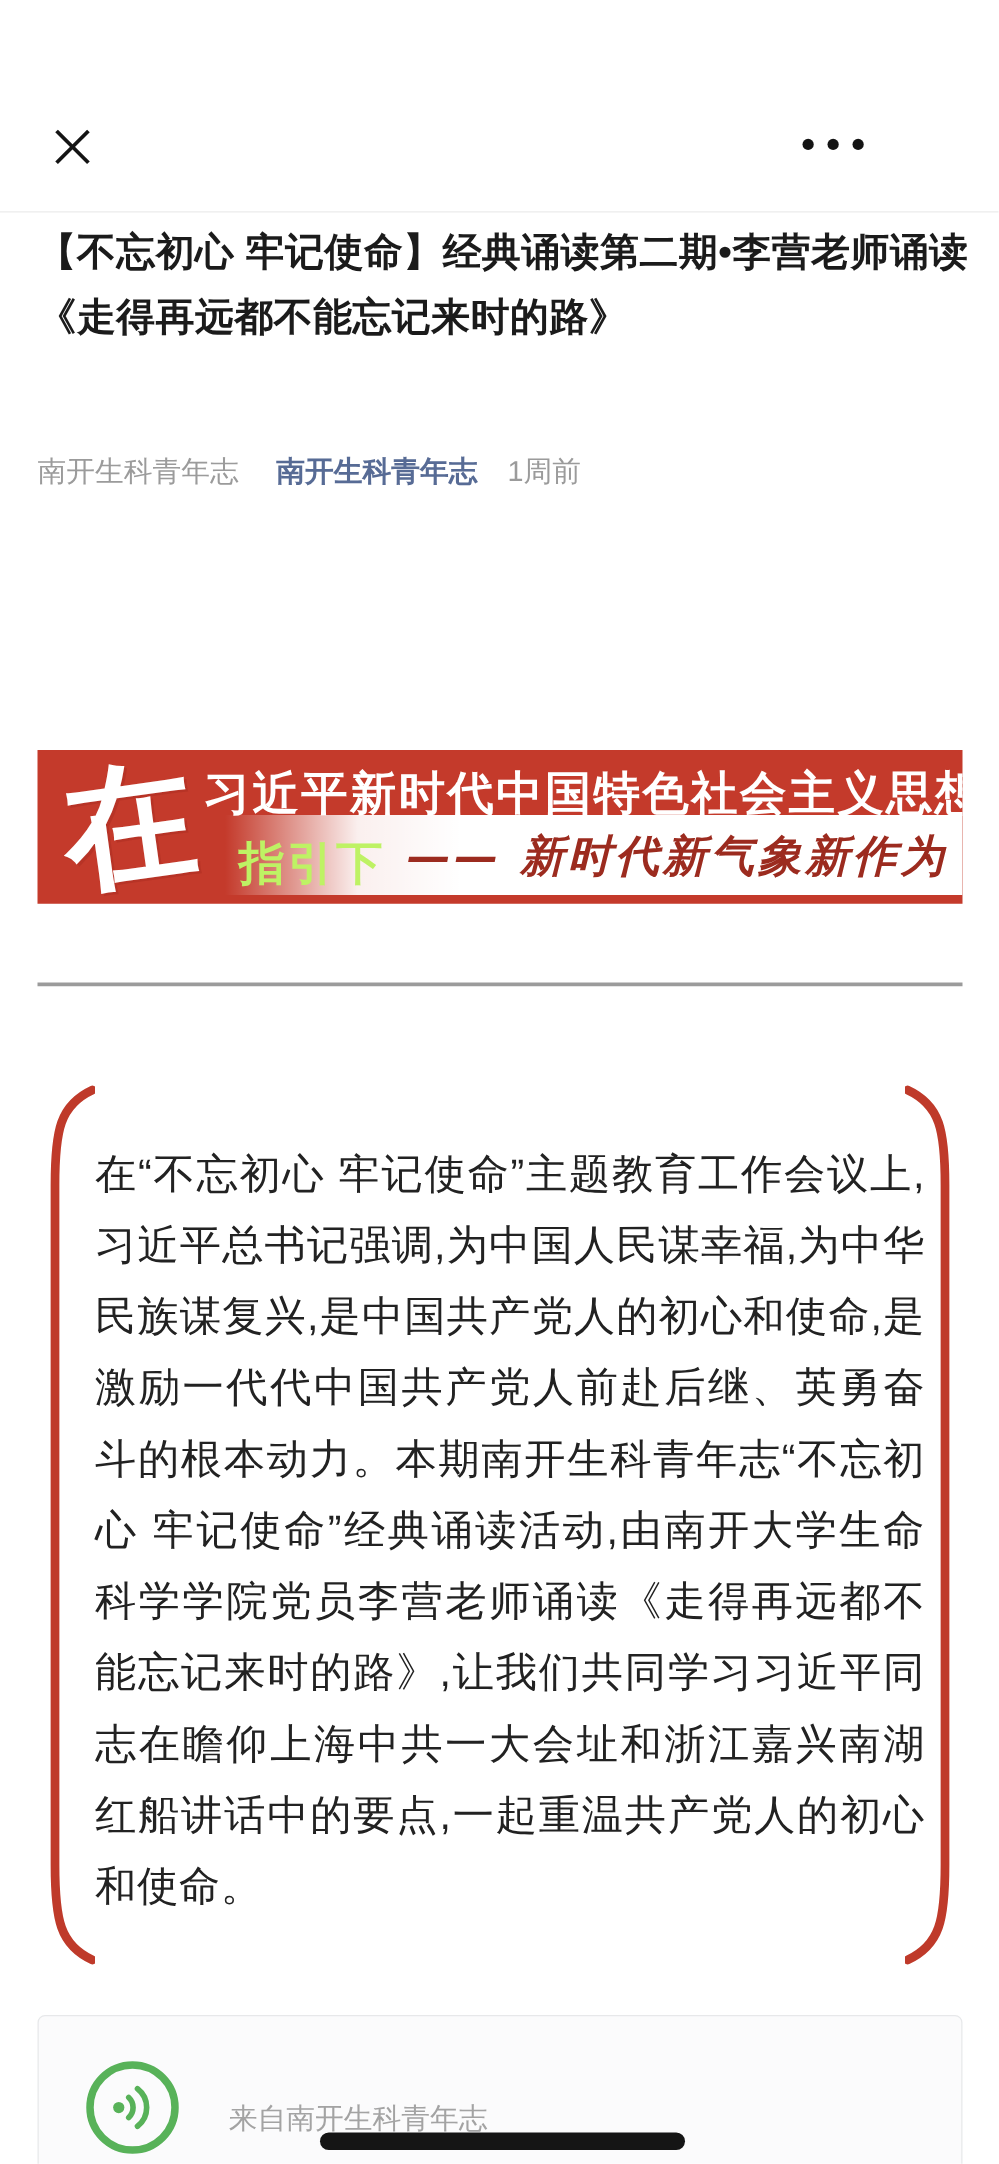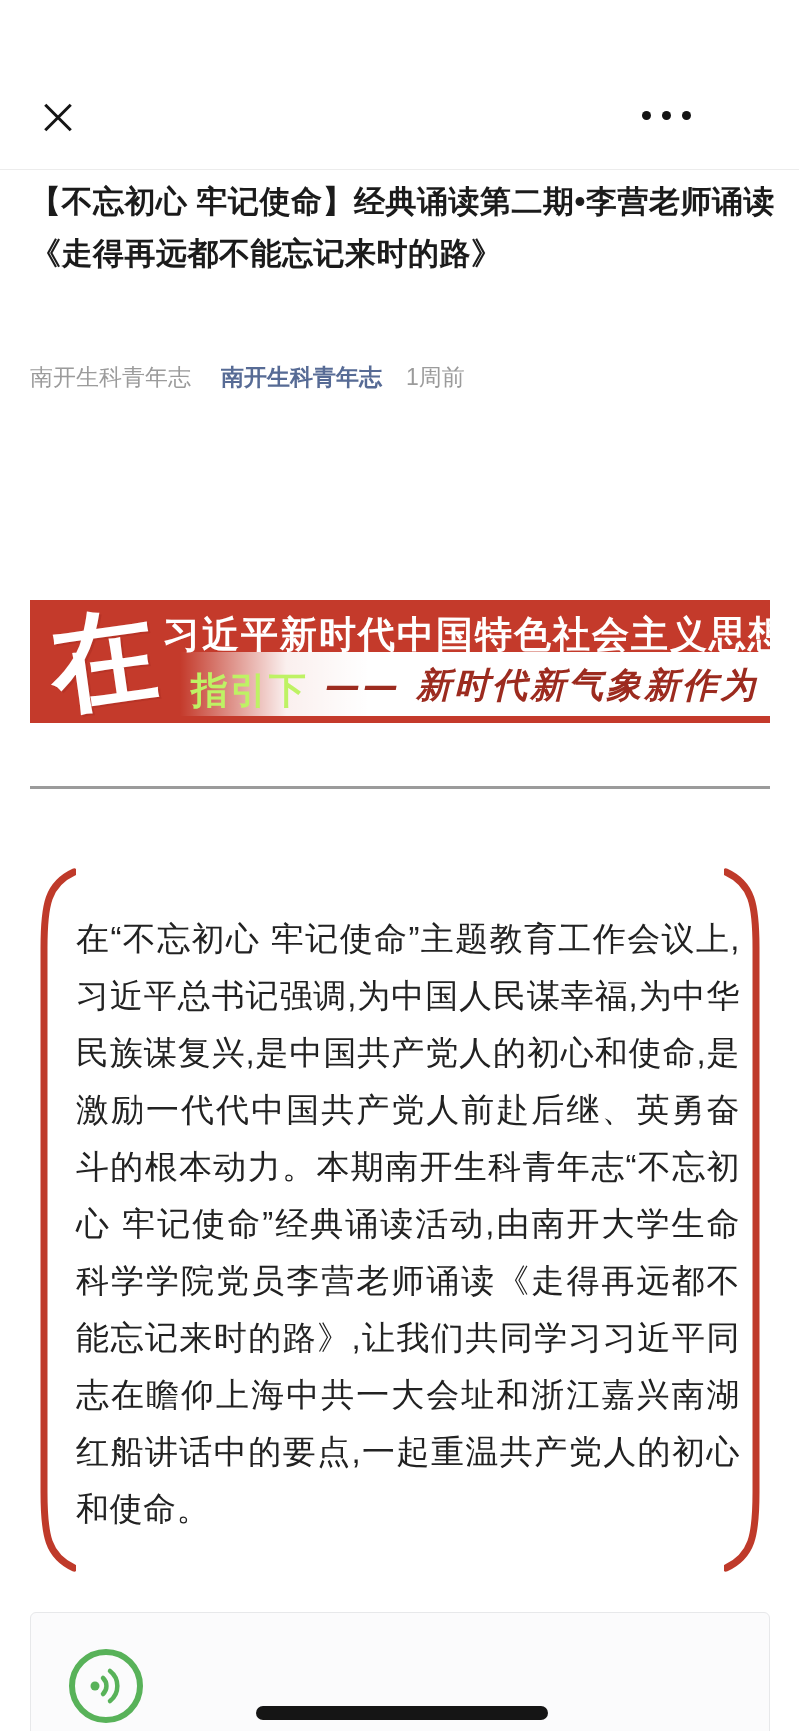--- a/index.html
+++ b/index.html
@@ -151,14 +151,15 @@
 </div>
 
 <div class="audio-card">
   <div class="audio-ring">
     <svg width="42" height="42" viewBox="0 0 42 42">
       <circle cx="10" cy="21" r="4.5" fill="#58b259"></circle>
       <path d="M18 13 A 11 11 0 0 1 18 29" fill="none" stroke="#58b259" stroke-width="4.5" stroke-linecap="round"></path>
       <path d="M25 6  A 19 19 0 0 1 25 36" fill="none" stroke="#58b259" stroke-width="4.5" stroke-linecap="round"></path>
     </svg>
   </div>
+  <div class="audio-source">来自南开生科青年志</div>
   <div class="audio-bar"></div>
 </div>
 
 </body></html>

